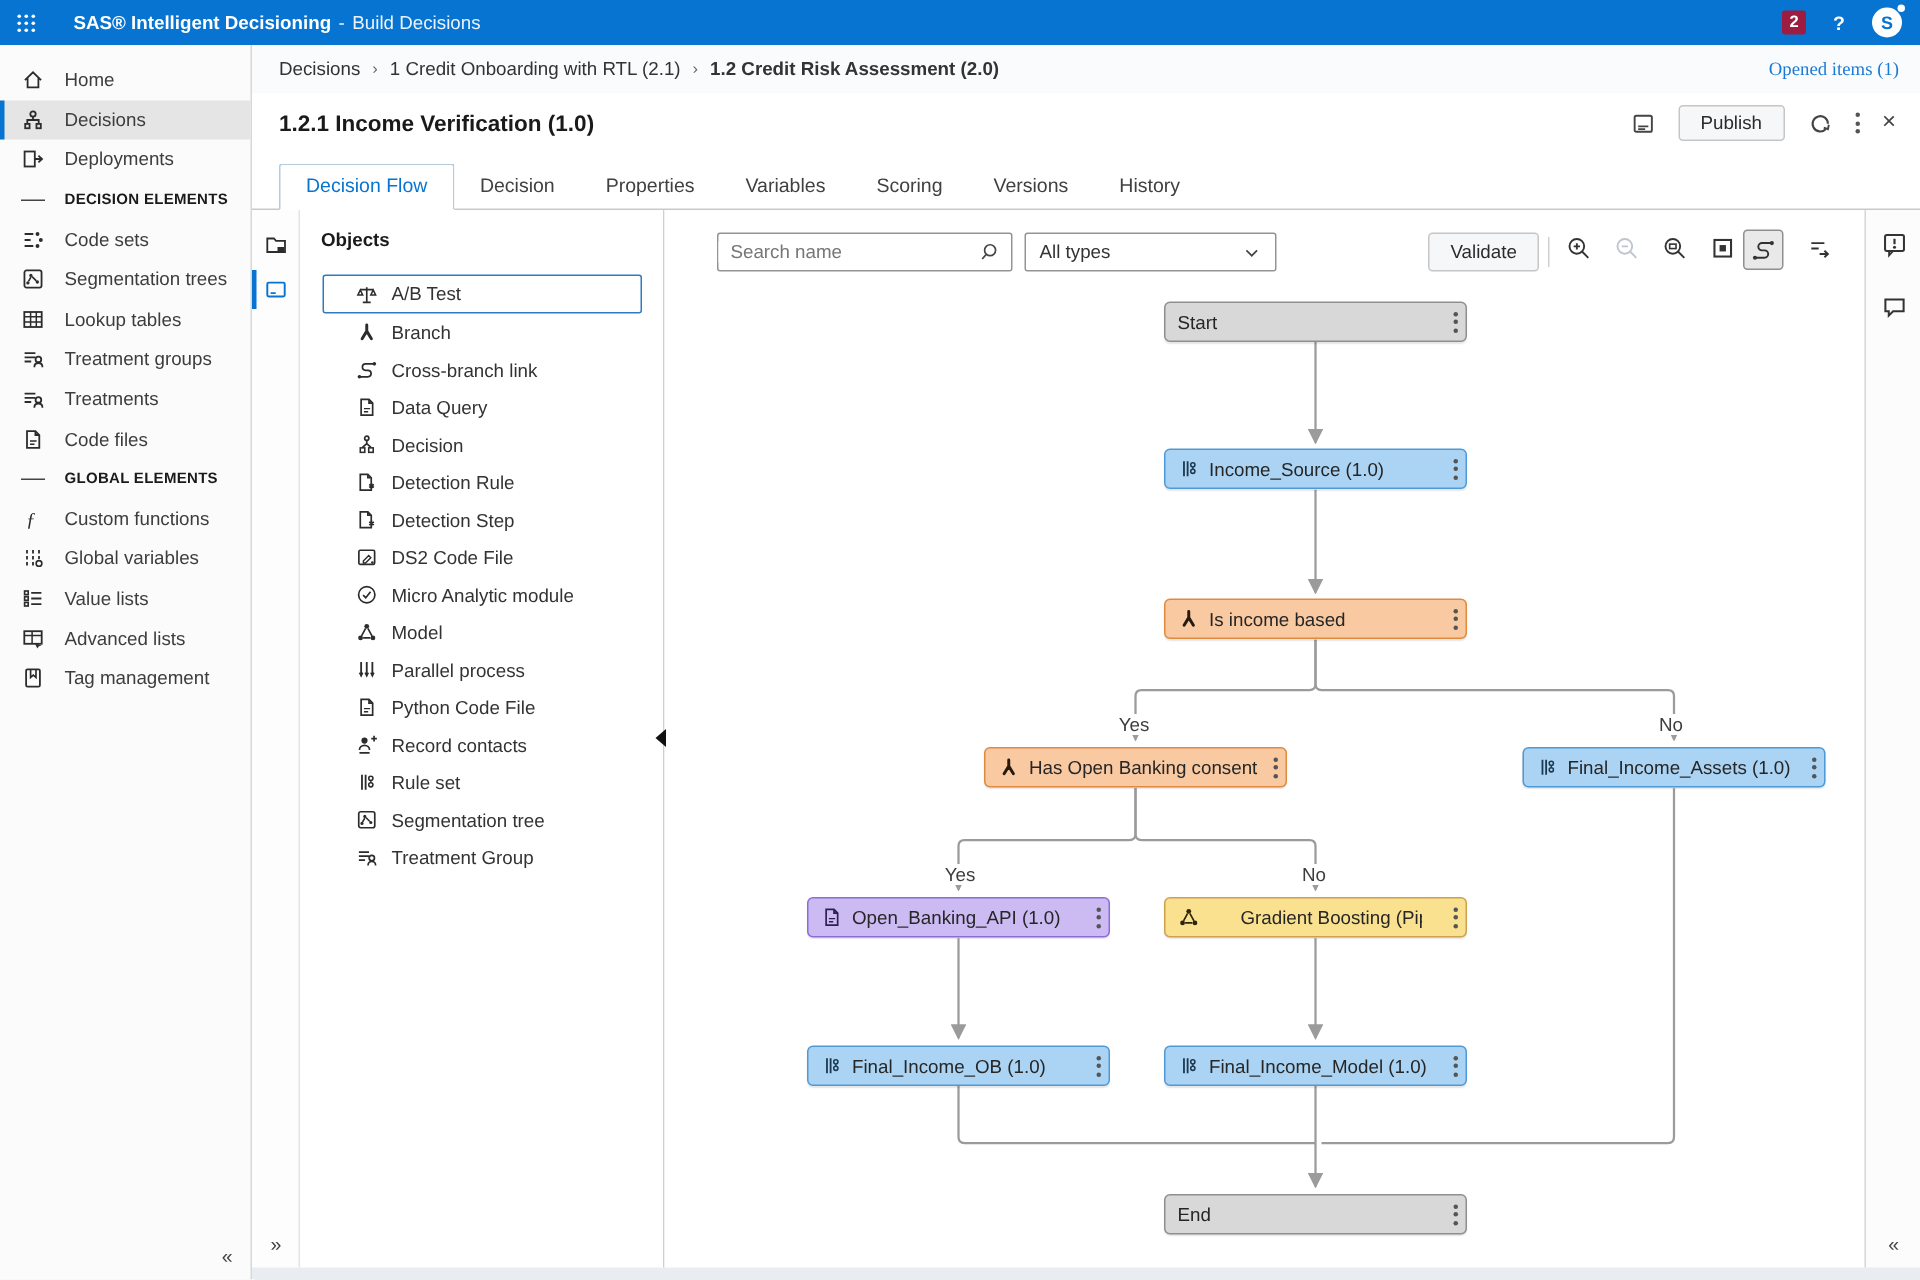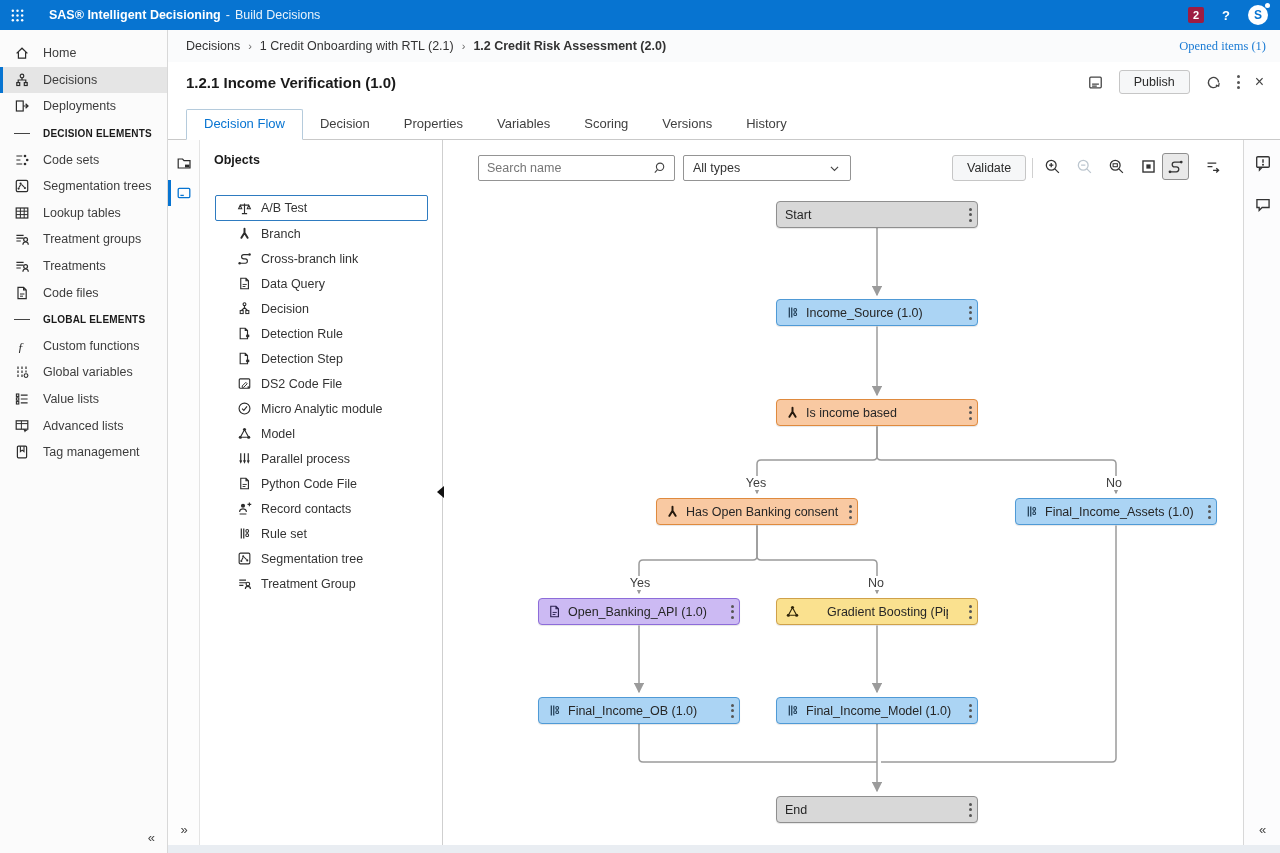--- a/index.html
+++ b/index.html
@@ -52,21 +52,21 @@
   
   .workspace { position:absolute; top:110px; left:0; right:0; bottom:8px; display:flex; }
   .obj-rail { width:32px; background:#fdfdfd; border-right:1px solid #e4e4e4; position:relative; }
   .rail-btn { width:32px; height:30px; display:flex; align-items:center; justify-content:center; cursor:pointer; position:relative; }
   .rail-btn.first { margin-top:8px; }
   .rail-btn.active::before { content:""; position:absolute; left:0; top:2px; bottom:2px; width:3px; background:#0774d1; }
   .rail-expand { position:absolute; bottom:8px; width:32px; text-align:center; font-size:13px; color:#444; cursor:pointer; }
 
   .obj-panel { width:243px; background:#fff; border-right:1px solid #cfcfcf; position:relative; }
   .obj-title { font-size:12.5px; font-weight:bold; color:#1a1a1a; padding:13px 14px 10px; }
-  .obj-list { margin-top:18px; }
+  .obj-list { margin-top:6px; }
   .obj-item { height:25px; display:flex; align-items:center; padding-left:37px; font-size:12.5px; color:#333; cursor:pointer; }
   .obj-item .ic { margin-right:9px; }
   .obj-item.selected { margin:0 14px 0 15px; border:1.5px solid #2e7bc0; border-radius:2px; height:26px; padding-left:21px; }
   .resize-handle { position:absolute; left:269px; top:346px; width:0; height:0; border-top:6px solid transparent; border-bottom:6px solid transparent; border-right:7px solid #111; cursor:col-resize; }
 
   .canvas { flex:1; background:#fff; position:relative; overflow:hidden; }
   .search-box { position:absolute; left:35px; top:15px; width:197px; height:26px; border:1px solid #949494; border-radius:2px; background:#fff; display:flex; align-items:center; }
   .search-box input { border:none; outline:none; flex:1; font-size:12.5px; padding:0 4px 0 8px; font-family:inherit; color:#333; min-width:0; }
   .search-box input::placeholder { color:#767676; }
   .search-box .ic { margin-right:7px; }

